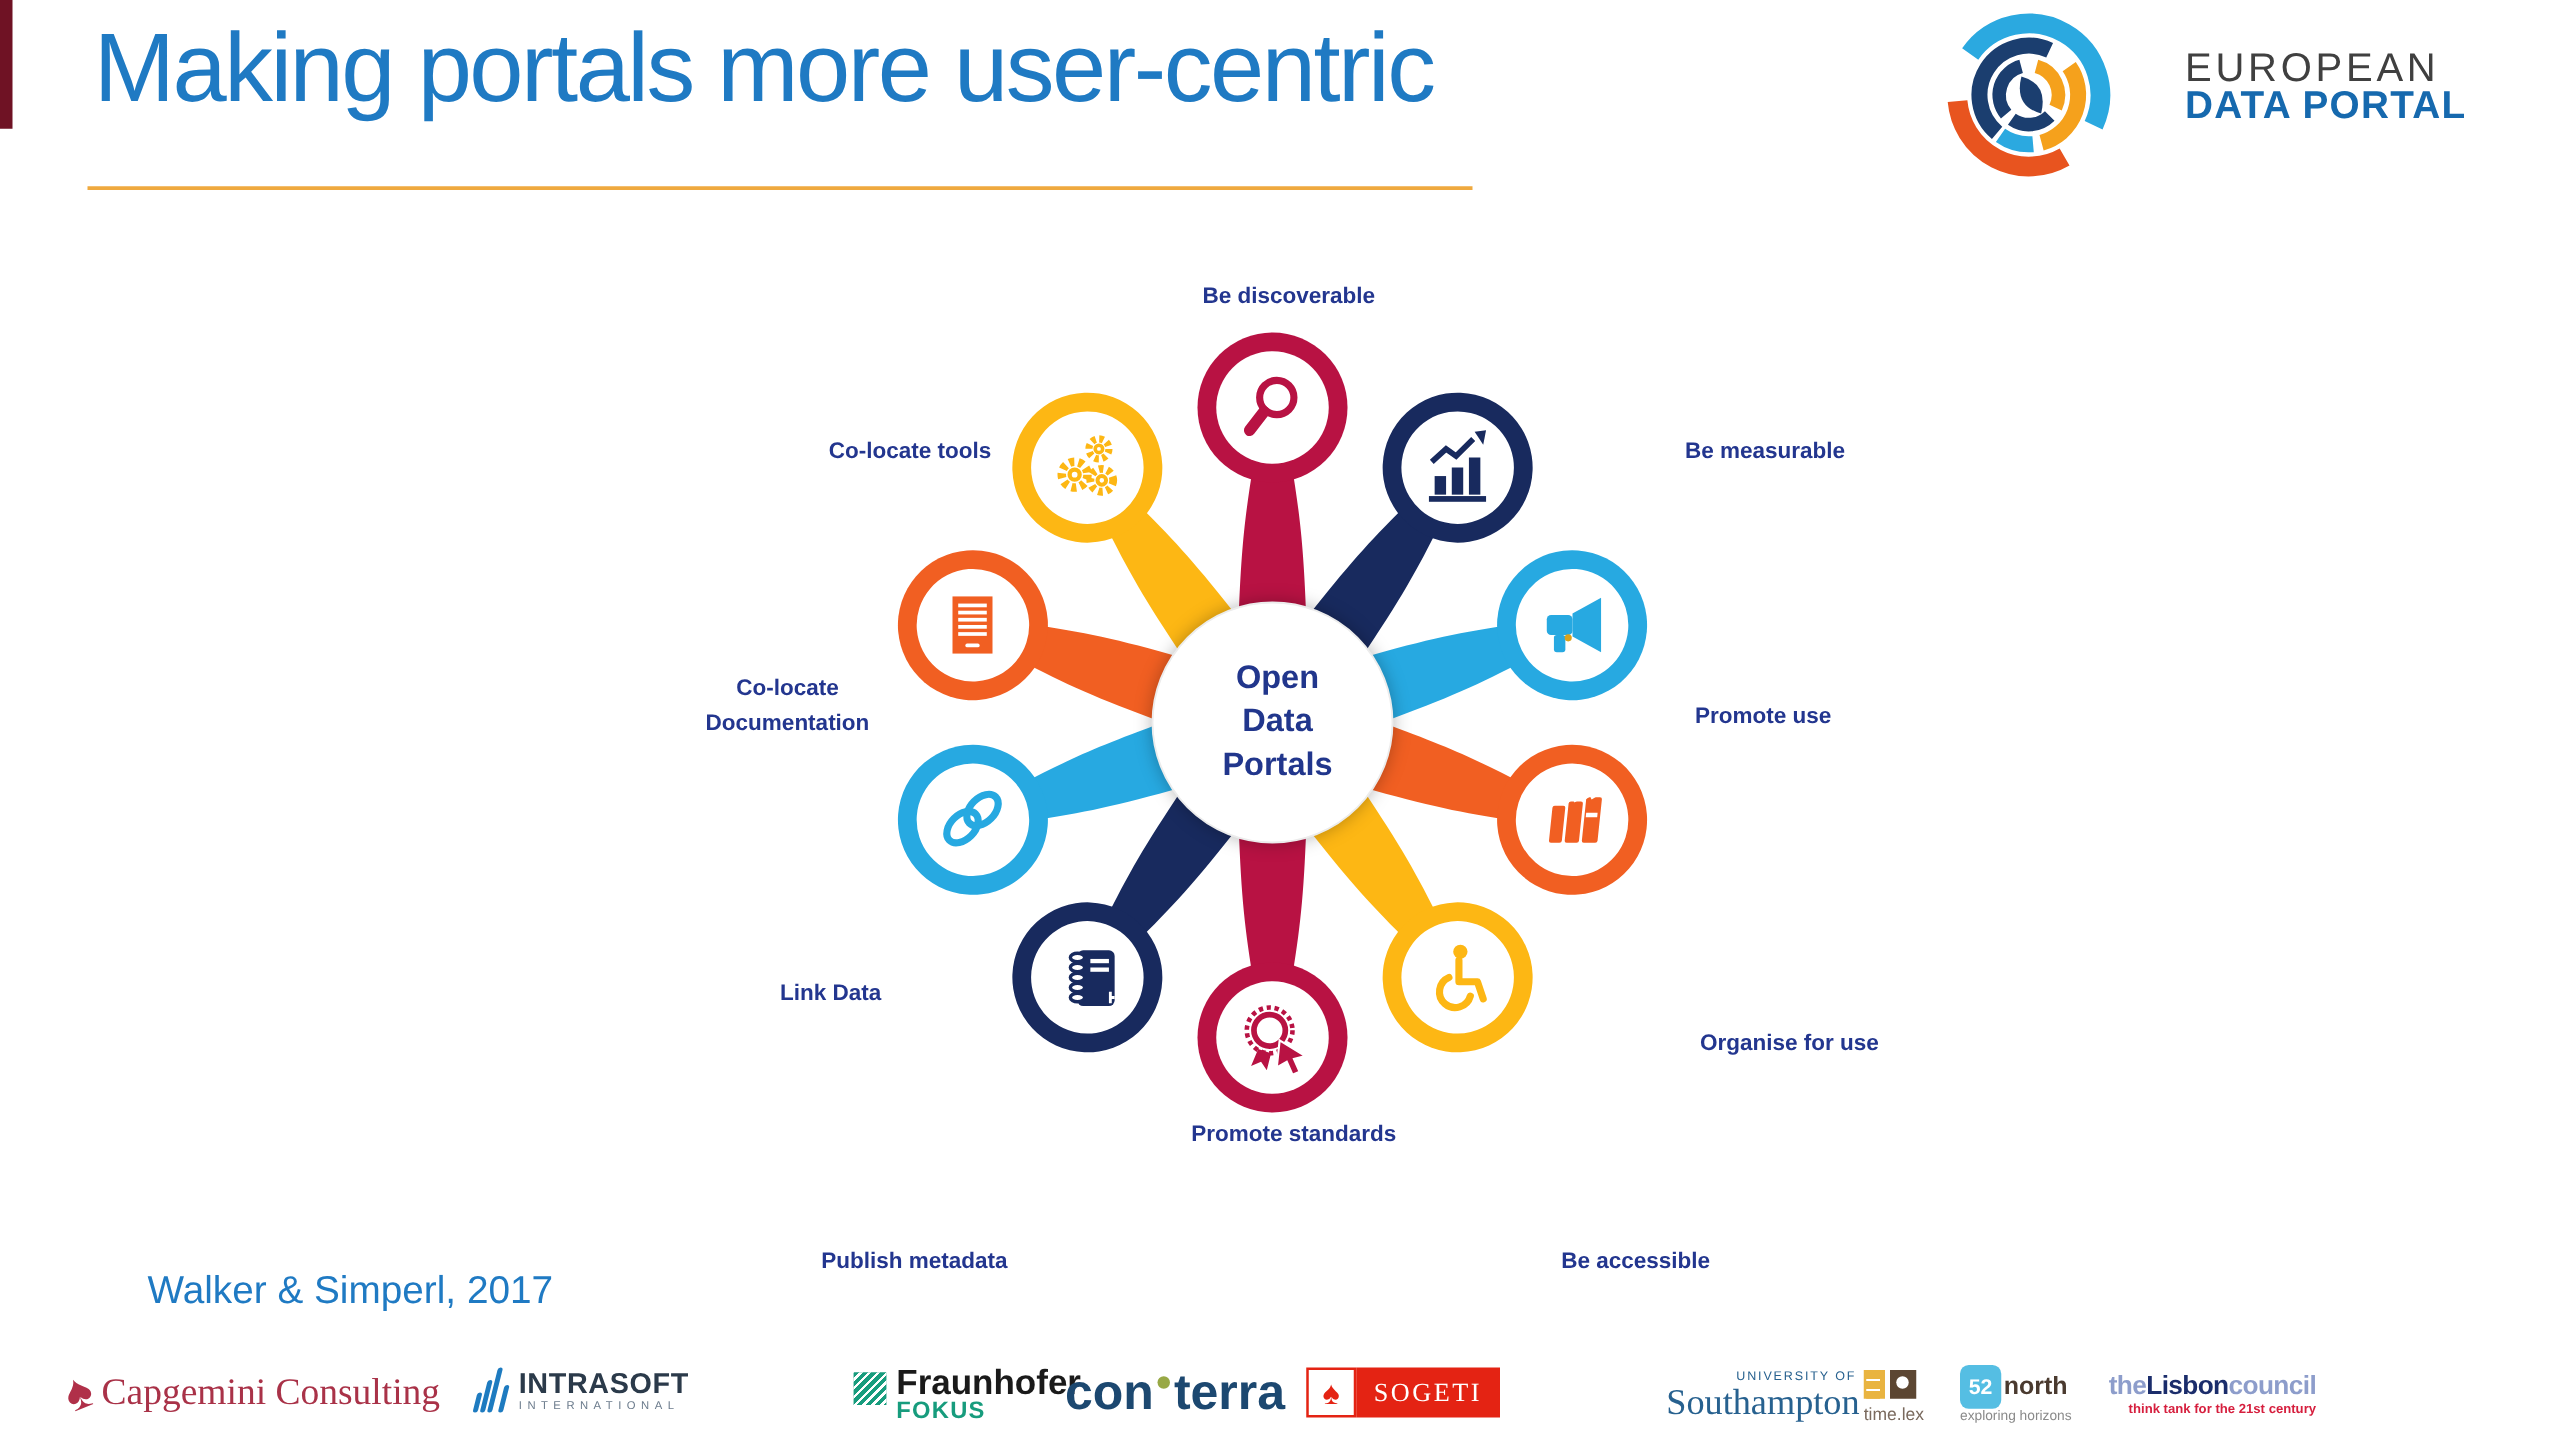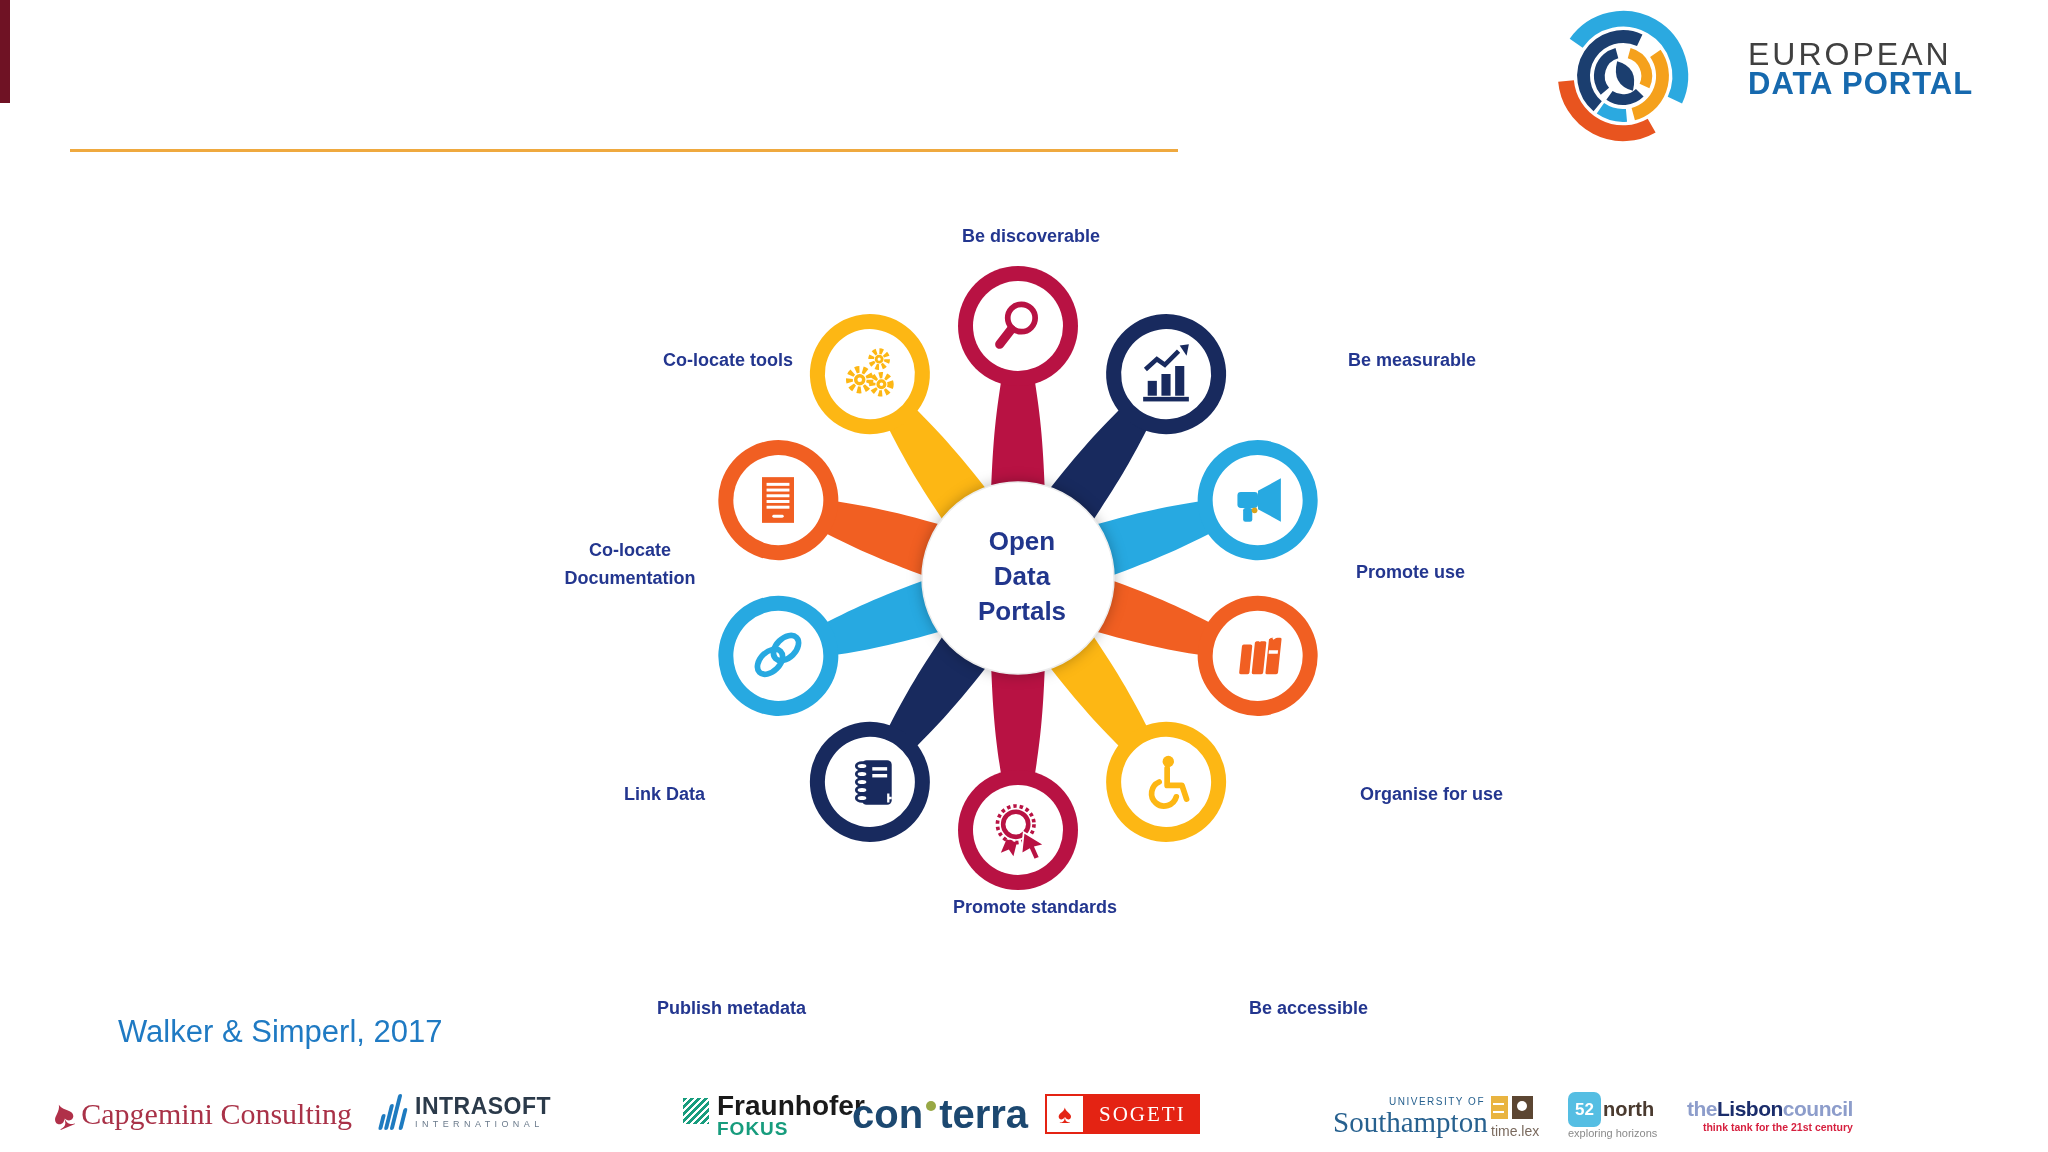--- a/index.html
+++ b/index.html
@@ -70,20 +70,21 @@
   #lisbon .lc-light{color:#8D9DCB;}
   #lisbon .lc-dark{color:#1B2D6B;}
   #lisbon .l2{font-size:10.5px;font-weight:700;color:#D61F3E;text-align:right;margin-top:1px;}
 </style>
 </head>
 <body>
 
 <div id="stage">
   <div id="left-strip" class="abs"></div>
 
+  <div id="page-title" class="abs">Making portals more user-centric</div>
   <div id="title-divider" class="abs"></div>
 
   <div id="edp-logo" class="abs">
     <svg id="edp-mark" width="148" height="148" viewBox="0 0 150 150">
         <path d="M 24.489181431238478 41.73256669163932 A 58 58 0 0 1 124.5658516481257 99.51185918096056" fill="none" stroke="#2BA9E0" stroke-width="16"></path>
         <path d="M 101 125.22947341949745 A 58 58 0 0 1 14.220707510678757 80.05503307936418" fill="none" stroke="#E8541F" stroke-width="16"></path>
         <path d="M 46.28849561253842 105.64177772475912 A 40 40 0 0 1 88.90473046962798 38.747688518534005" fill="none" stroke="#1B3E6F" stroke-width="13"></path>
         <path d="M 104.76608177155967 52.05694254595815 A 40 40 0 0 1 82.35276180410084 113.63703305156272" fill="none" stroke="#F5A11C" stroke-width="13"></path>
         <path d="M 75.48622970990634 114.84778792366981 A 40 40 0 0 1 49.056942545958165 107.76608177155968" fill="none" stroke="#2BA9E0" stroke-width="13"></path>
         <path d="M 53.61493336514452 90.42690263247695 A 24 24 0 0 1 65.7883429175395 51.81778016906236" fill="none" stroke="#1B3E6F" stroke-width="11"></path>
@@ -262,21 +263,21 @@
       <svg viewBox="0 0 56 56">
         <g transform="skewX(-6)">
           <rect x="16" y="18" width="9" height="26" rx="1.5" fill="currentColor"></rect>
           <rect x="27" y="15" width="10" height="29" rx="1.5" fill="currentColor"></rect>
           <rect x="39" y="12" width="11" height="32" rx="1.5" fill="currentColor"></rect>
         </g>
         <path d="M17 17 l8 -5 M23 16 l8 -5 M29 15 l8 -5 M35 14 l8 -5 M41 13 l8 -5" stroke="#fff" stroke-width="1.6" fill="none"></path>
         <rect x="40" y="23" width="8" height="3" fill="#fff" transform="skewX(-6)"></rect>
       </svg>
     </div>
-    <div class="petal-label" style="left: 1360px; top: 780px; text-align: left;">Organise for use</div>
+    <div class="petal-label" style="left: 1360px; top: 820px; text-align: left;">Organise for use</div>
     <div class="bulb-icon" style="left: 1134.12px; top: 749.872px; color: rgb(253, 183, 20);">
       <svg viewBox="0 0 56 56">
         <circle cx="30" cy="10" r="5" fill="currentColor"></circle>
         <path d="M29 16 L29 31 L42 31 L46 43" fill="none" stroke="currentColor" stroke-width="5" stroke-linecap="round" stroke-linejoin="round"></path>
         <path d="M37 41 a11 11 0 1 1 -15 -13" fill="none" stroke="currentColor" stroke-width="5" stroke-linecap="round"></path>
       </svg>
     </div>
     <div class="petal-label" style="left: 1249px; top: 994px; text-align: left;">Be accessible</div>
     <div class="bulb-icon" style="left: 986px; top: 798px; color: rgb(184, 18, 67);">
       <svg viewBox="0 0 56 56">

